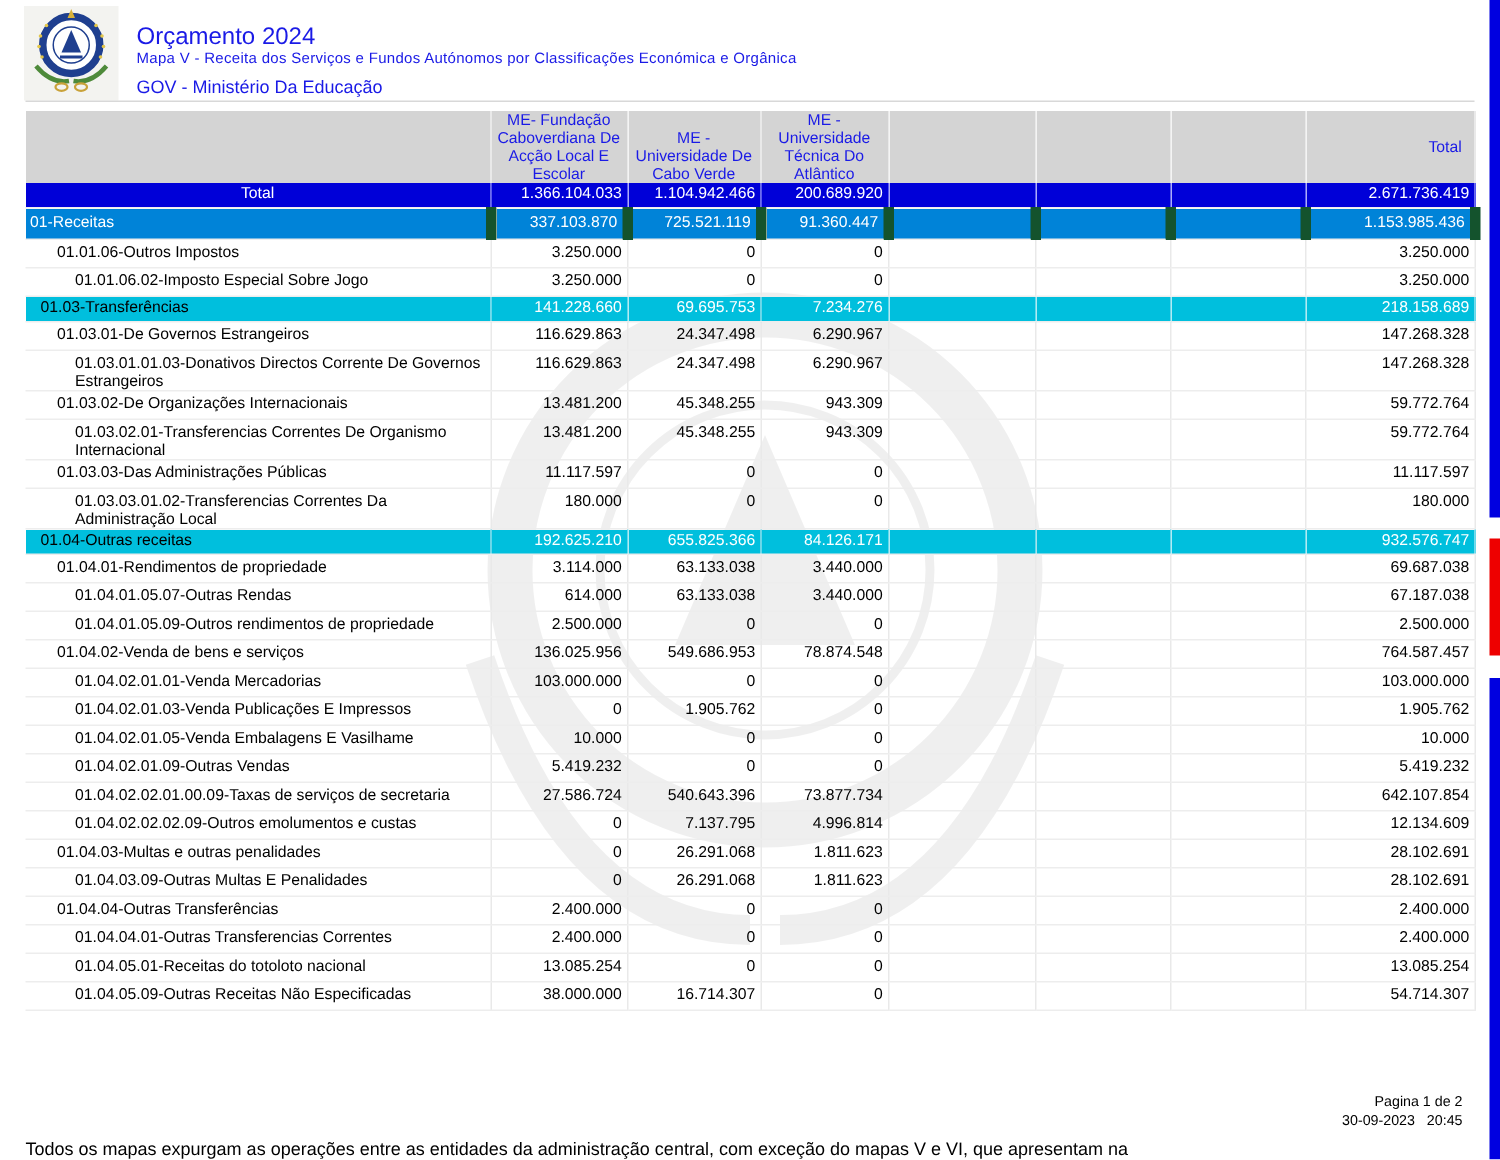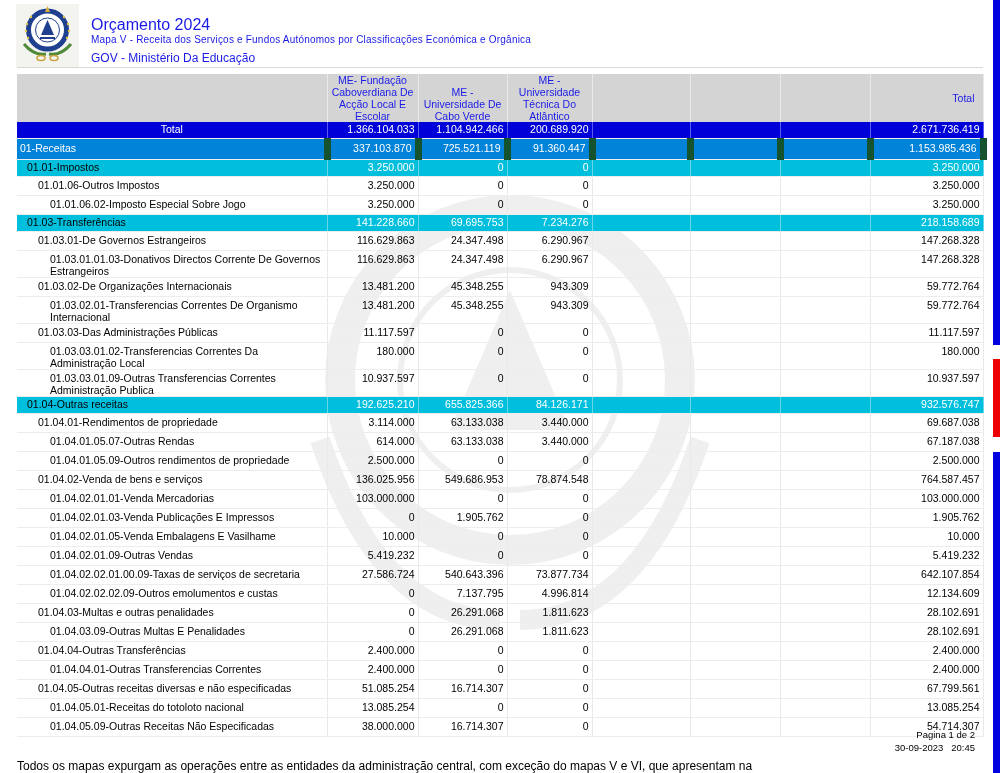--- a/index.html
+++ b/index.html
@@ -122,30 +122,20 @@
       <tr class="r lvl-0">
         <td class="lab">01-Receitas</td>
         <td class="num">337.103.870</td>
         <td class="num">725.521.119</td>
         <td class="num">91.360.447</td>
         <td class="num"></td>
         <td class="num"></td>
         <td class="num"></td>
         <td class="num">1.153.985.436</td>
       </tr>
-      <tr class="r lvl-1">
-        <td class="lab ind1">01.01-Impostos</td>
-        <td class="num">3.250.000</td>
-        <td class="num">0</td>
-        <td class="num">0</td>
-        <td class="num"></td>
-        <td class="num"></td>
-        <td class="num"></td>
-        <td class="num">3.250.000</td>
-      </tr>
       <tr class="r lvl-2">
         <td class="lab ind2">01.01.06-Outros Impostos</td>
         <td class="num">3.250.000</td>
         <td class="num">0</td>
         <td class="num">0</td>
         <td class="num"></td>
         <td class="num"></td>
         <td class="num"></td>
         <td class="num">3.250.000</td>
       </tr>
@@ -222,30 +212,20 @@
       <tr class="r lvl-3 tall">
         <td class="lab ind3">01.03.03.01.02-Transferencias Correntes Da Administração Local</td>
         <td class="num">180.000</td>
         <td class="num">0</td>
         <td class="num">0</td>
         <td class="num"></td>
         <td class="num"></td>
         <td class="num"></td>
         <td class="num">180.000</td>
       </tr>
-      <tr class="r lvl-3 tall">
-        <td class="lab ind3">01.03.03.01.09-Outras Transferencias Correntes Administração Publica</td>
-        <td class="num">10.937.597</td>
-        <td class="num">0</td>
-        <td class="num">0</td>
-        <td class="num"></td>
-        <td class="num"></td>
-        <td class="num"></td>
-        <td class="num">10.937.597</td>
-      </tr>
       <tr class="r lvl-1">
         <td class="lab ind1">01.04-Outras receitas</td>
         <td class="num">192.625.210</td>
         <td class="num">655.825.366</td>
         <td class="num">84.126.171</td>
         <td class="num"></td>
         <td class="num"></td>
         <td class="num"></td>
         <td class="num">932.576.747</td>
       </tr>
@@ -382,30 +362,20 @@
       <tr class="r lvl-3">
         <td class="lab ind3">01.04.04.01-Outras Transferencias Correntes</td>
         <td class="num">2.400.000</td>
         <td class="num">0</td>
         <td class="num">0</td>
         <td class="num"></td>
         <td class="num"></td>
         <td class="num"></td>
         <td class="num">2.400.000</td>
       </tr>
-      <tr class="r lvl-2">
-        <td class="lab ind2">01.04.05-Outras receitas diversas e não especificadas</td>
-        <td class="num">51.085.254</td>
-        <td class="num">16.714.307</td>
-        <td class="num">0</td>
-        <td class="num"></td>
-        <td class="num"></td>
-        <td class="num"></td>
-        <td class="num">67.799.561</td>
-      </tr>
       <tr class="r lvl-3">
         <td class="lab ind3">01.04.05.01-Receitas do totoloto nacional</td>
         <td class="num">13.085.254</td>
         <td class="num">0</td>
         <td class="num">0</td>
         <td class="num"></td>
         <td class="num"></td>
         <td class="num"></td>
         <td class="num">13.085.254</td>
       </tr>

